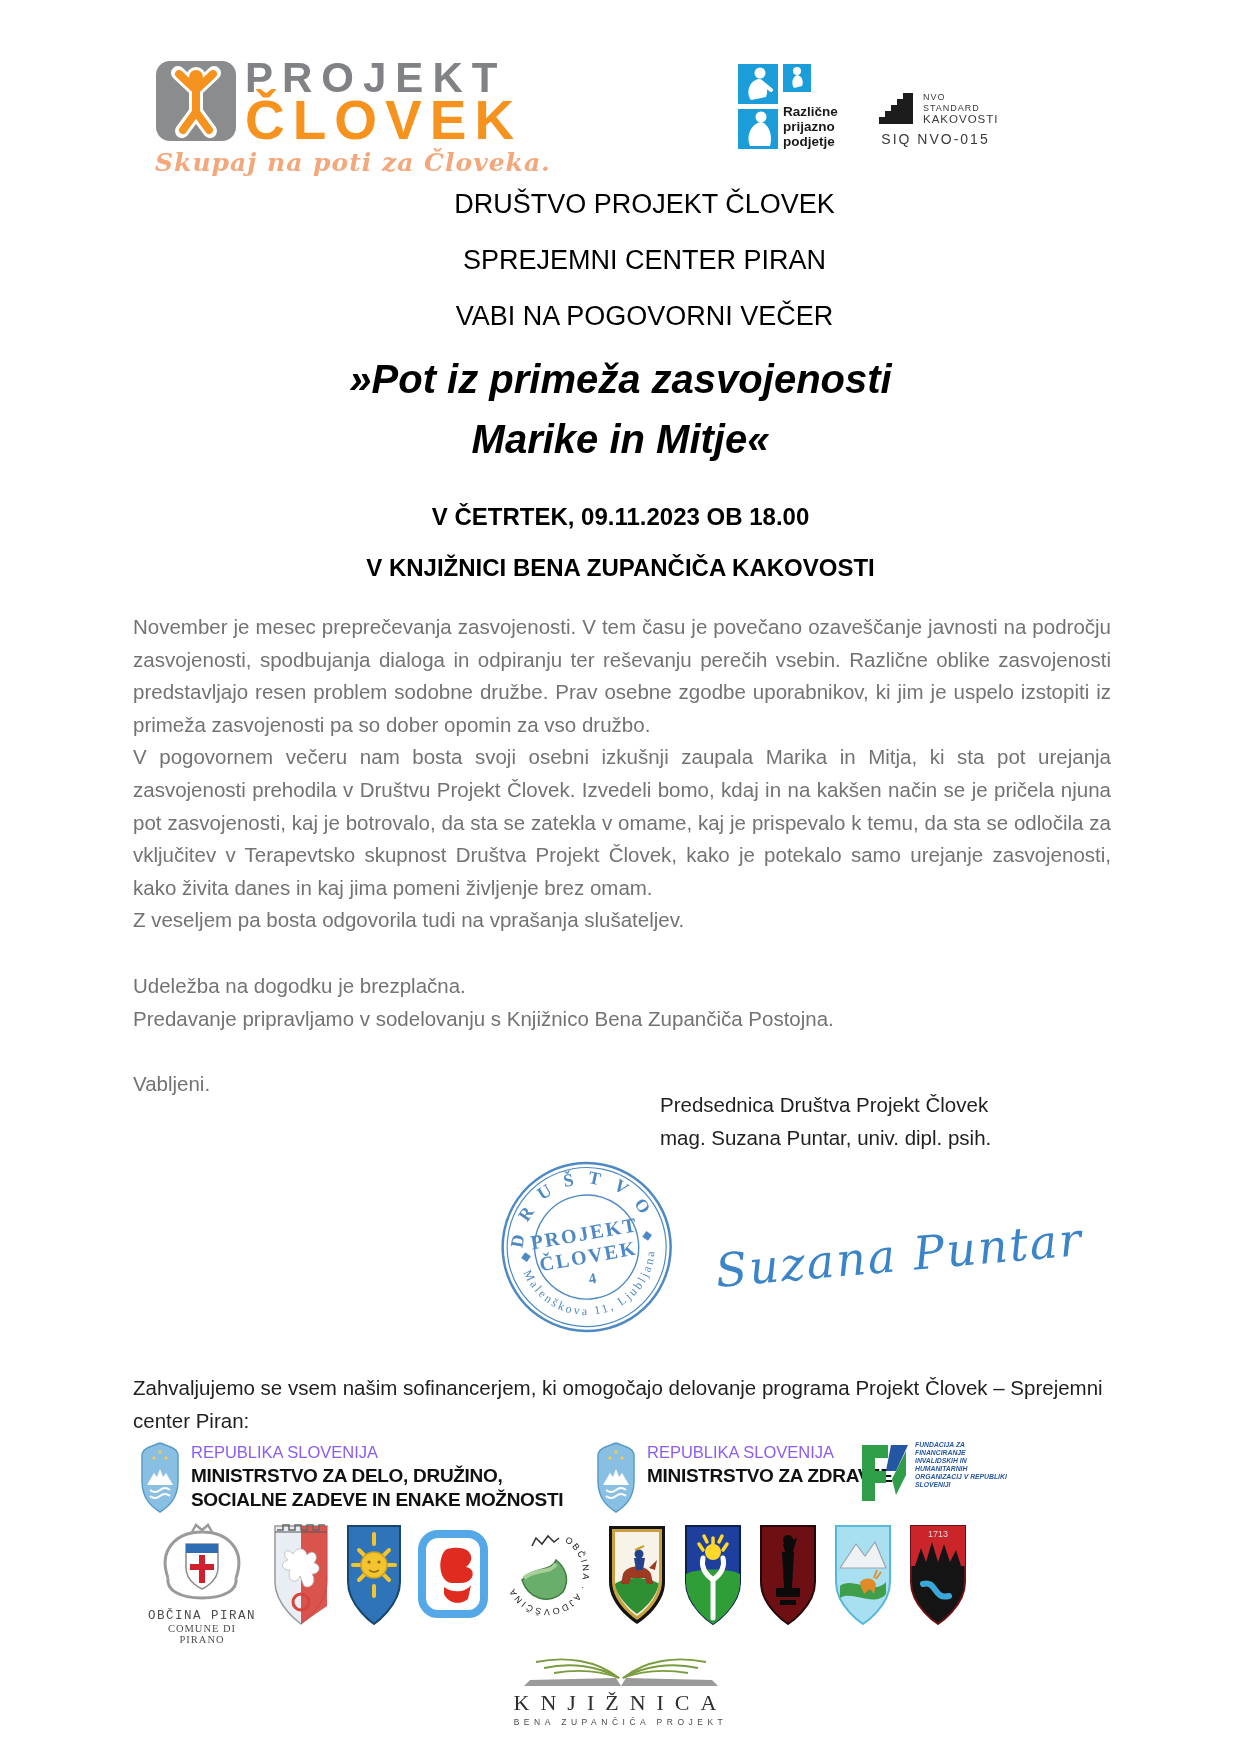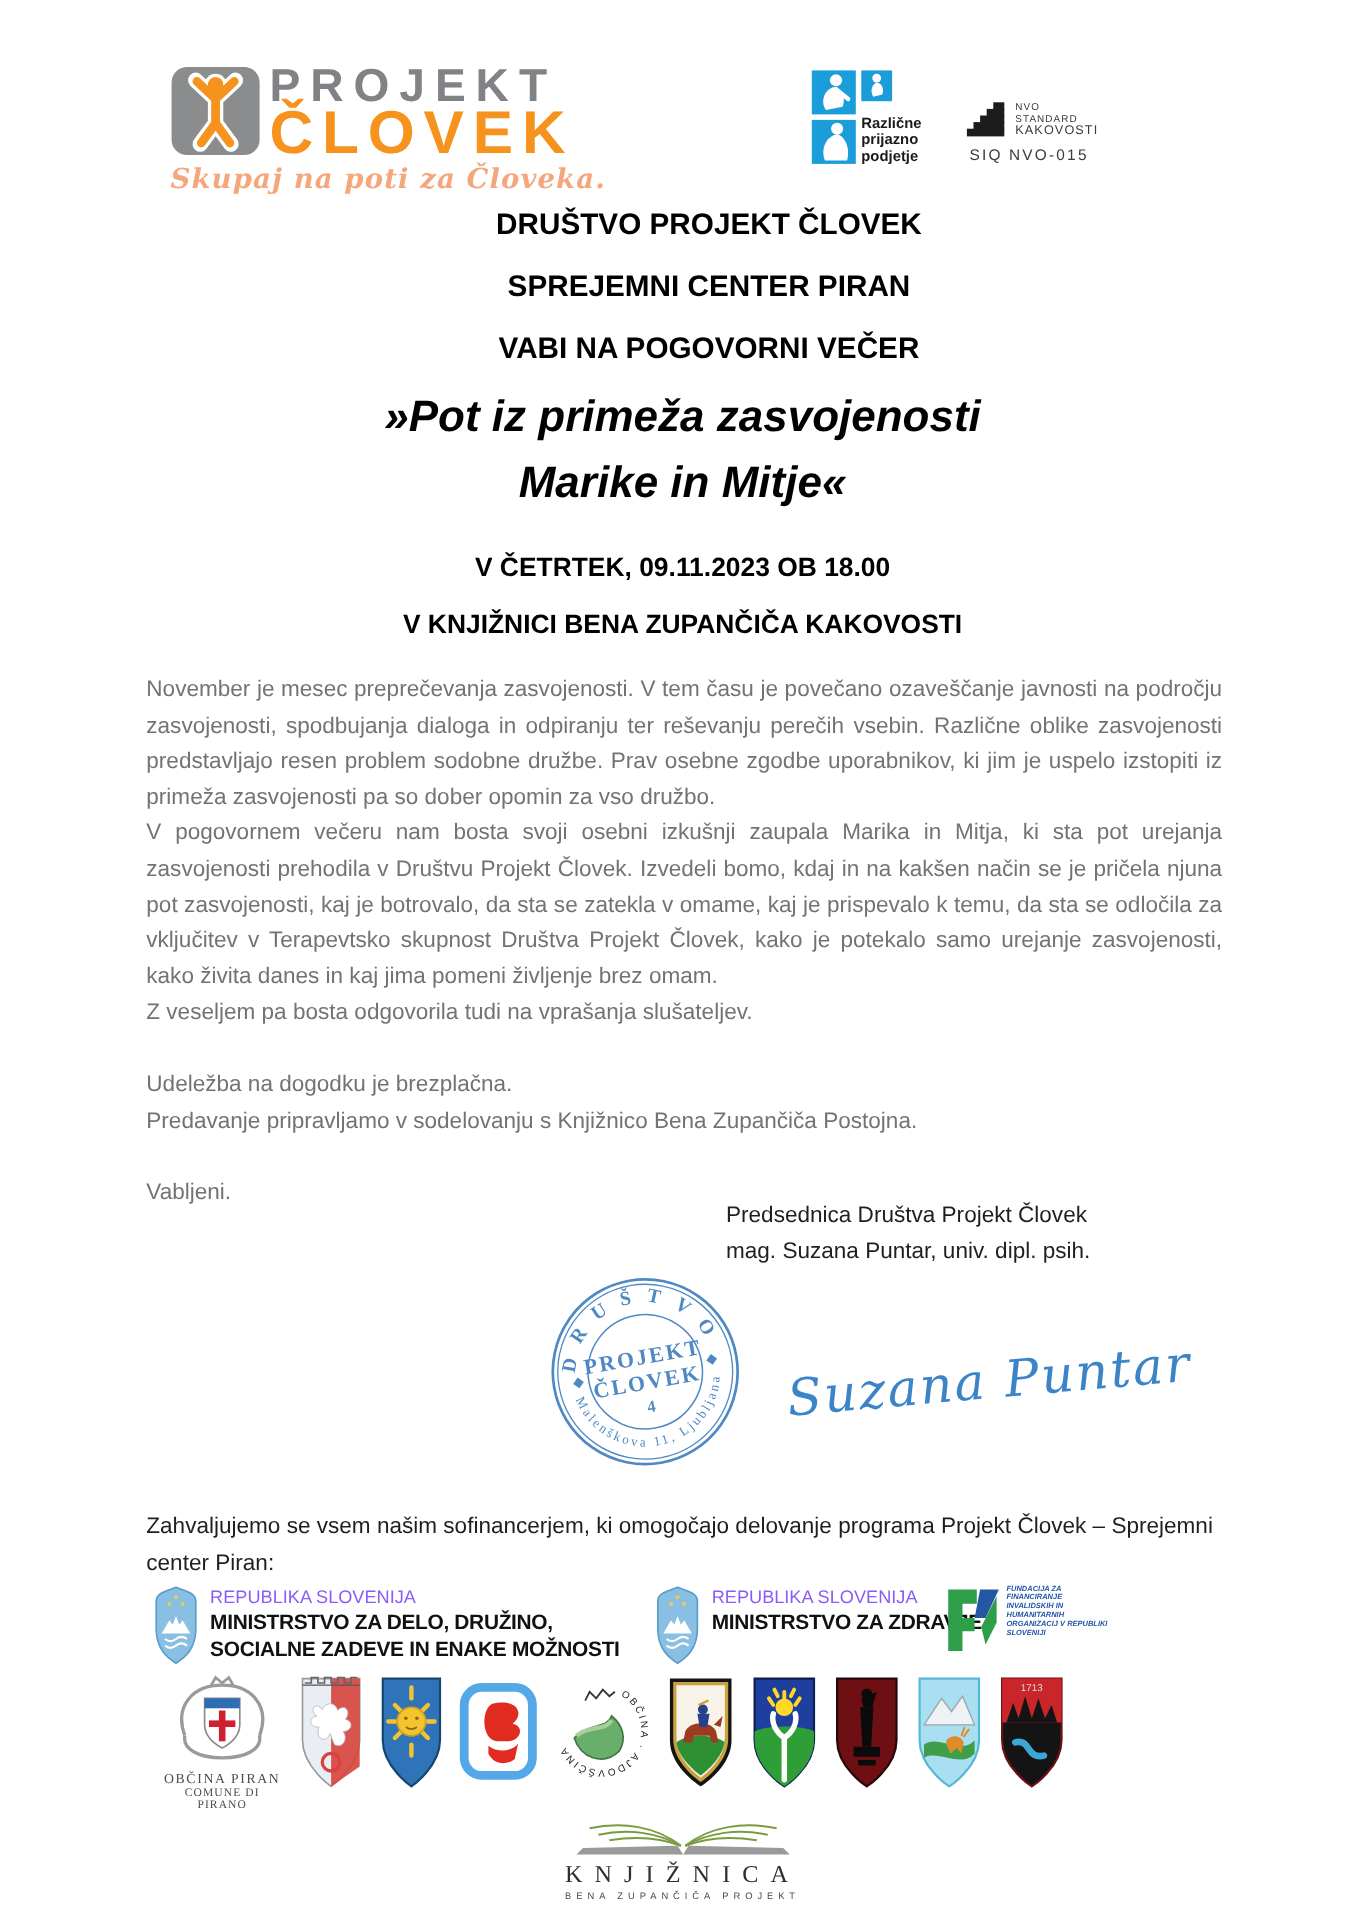--- a/index.html
+++ b/index.html
@@ -25,21 +25,21 @@
 
   
   .nvo-badge{position:absolute;left:878px;top:90px;width:115px;color:#3a3a3a;}
   .nvo-top{display:flex;gap:5px;align-items:flex-start;}
   .nvo-lines{font-size:9px;letter-spacing:1px;line-height:11px;margin-top:2px;}
   .nvo-l3{font-size:11.5px;}
   .nvo-code{font-size:14px;letter-spacing:2px;margin-top:1px;text-align:center;}
 
   
   .titles{position:absolute;top:176px;left:0;width:100%;text-align:center;color:#000;}
-  .t-main{font-size:27px;font-weight:bold;line-height:56px;padding-left:48px;}
+  .t-main{font-size:27px;font-weight:normal;line-height:56px;padding-left:48px;}
   .t-event{font-size:40px;font-weight:bold;font-style:italic;line-height:60px;}
   .t-ev-wrap{margin-top:5px;}
   .t-when{font-size:24px;font-weight:bold;line-height:52px;margin-top:22px;}
   .t-venue{font-size:24px;font-weight:bold;line-height:50px;}
 
   
   .body-text{position:absolute;left:133px;top:611px;width:978px;
              font-size:20.5px;line-height:32.6px;text-align:justify;color:#737373;}
   .body-text p{margin:0;}
   .gap-after{margin-bottom:33px !important;}
@@ -62,21 +62,21 @@
   .min-country{font-size:16.5px;line-height:23px;color:#8b5cf6;}
   .min-name{font-size:19px;font-weight:bold;line-height:24px;color:#111;letter-spacing:-0.3px;}
   .fiho{position:absolute;left:858px;top:1441px;display:flex;gap:5px;align-items:flex-start;}
   .fiho-text{width:92px;font-size:6.8px;font-weight:bold;font-style:italic;line-height:8px;
              color:#2456a4;text-transform:uppercase;}
 
   
   .crests{position:absolute;left:146px;top:1522px;display:flex;gap:13px;align-items:flex-start;}
   .crest{flex:0 0 auto;}
   .piran-block{width:112px;text-align:center;}
-  .piran-l1{font-family:Liberation Serif, serif;font-size:12.5px;letter-spacing:1.5px;color:#4d4d4f;margin-top:1px;}
+  .piran-l1{font-family:Liberation Mono, monospace;font-size:12.5px;letter-spacing:1.5px;color:#4d4d4f;margin-top:1px;}
   .piran-l2{font-family:"Liberation Serif",serif;font-size:10.5px;letter-spacing:1px;color:#4d4d4f;}
 
   
   .library{position:absolute;left:0;top:1642px;width:100%;text-align:center;}
   .lib-name{font-family:"Liberation Serif",serif;font-size:22px;letter-spacing:11px;color:#2f2f2f;margin-top:-4px;}
   .lib-sub{font-size:8.5px;letter-spacing:4.5px;color:#4a4a4a;margin-top:1px;}
 </style>
 </head>
 <body>
 

